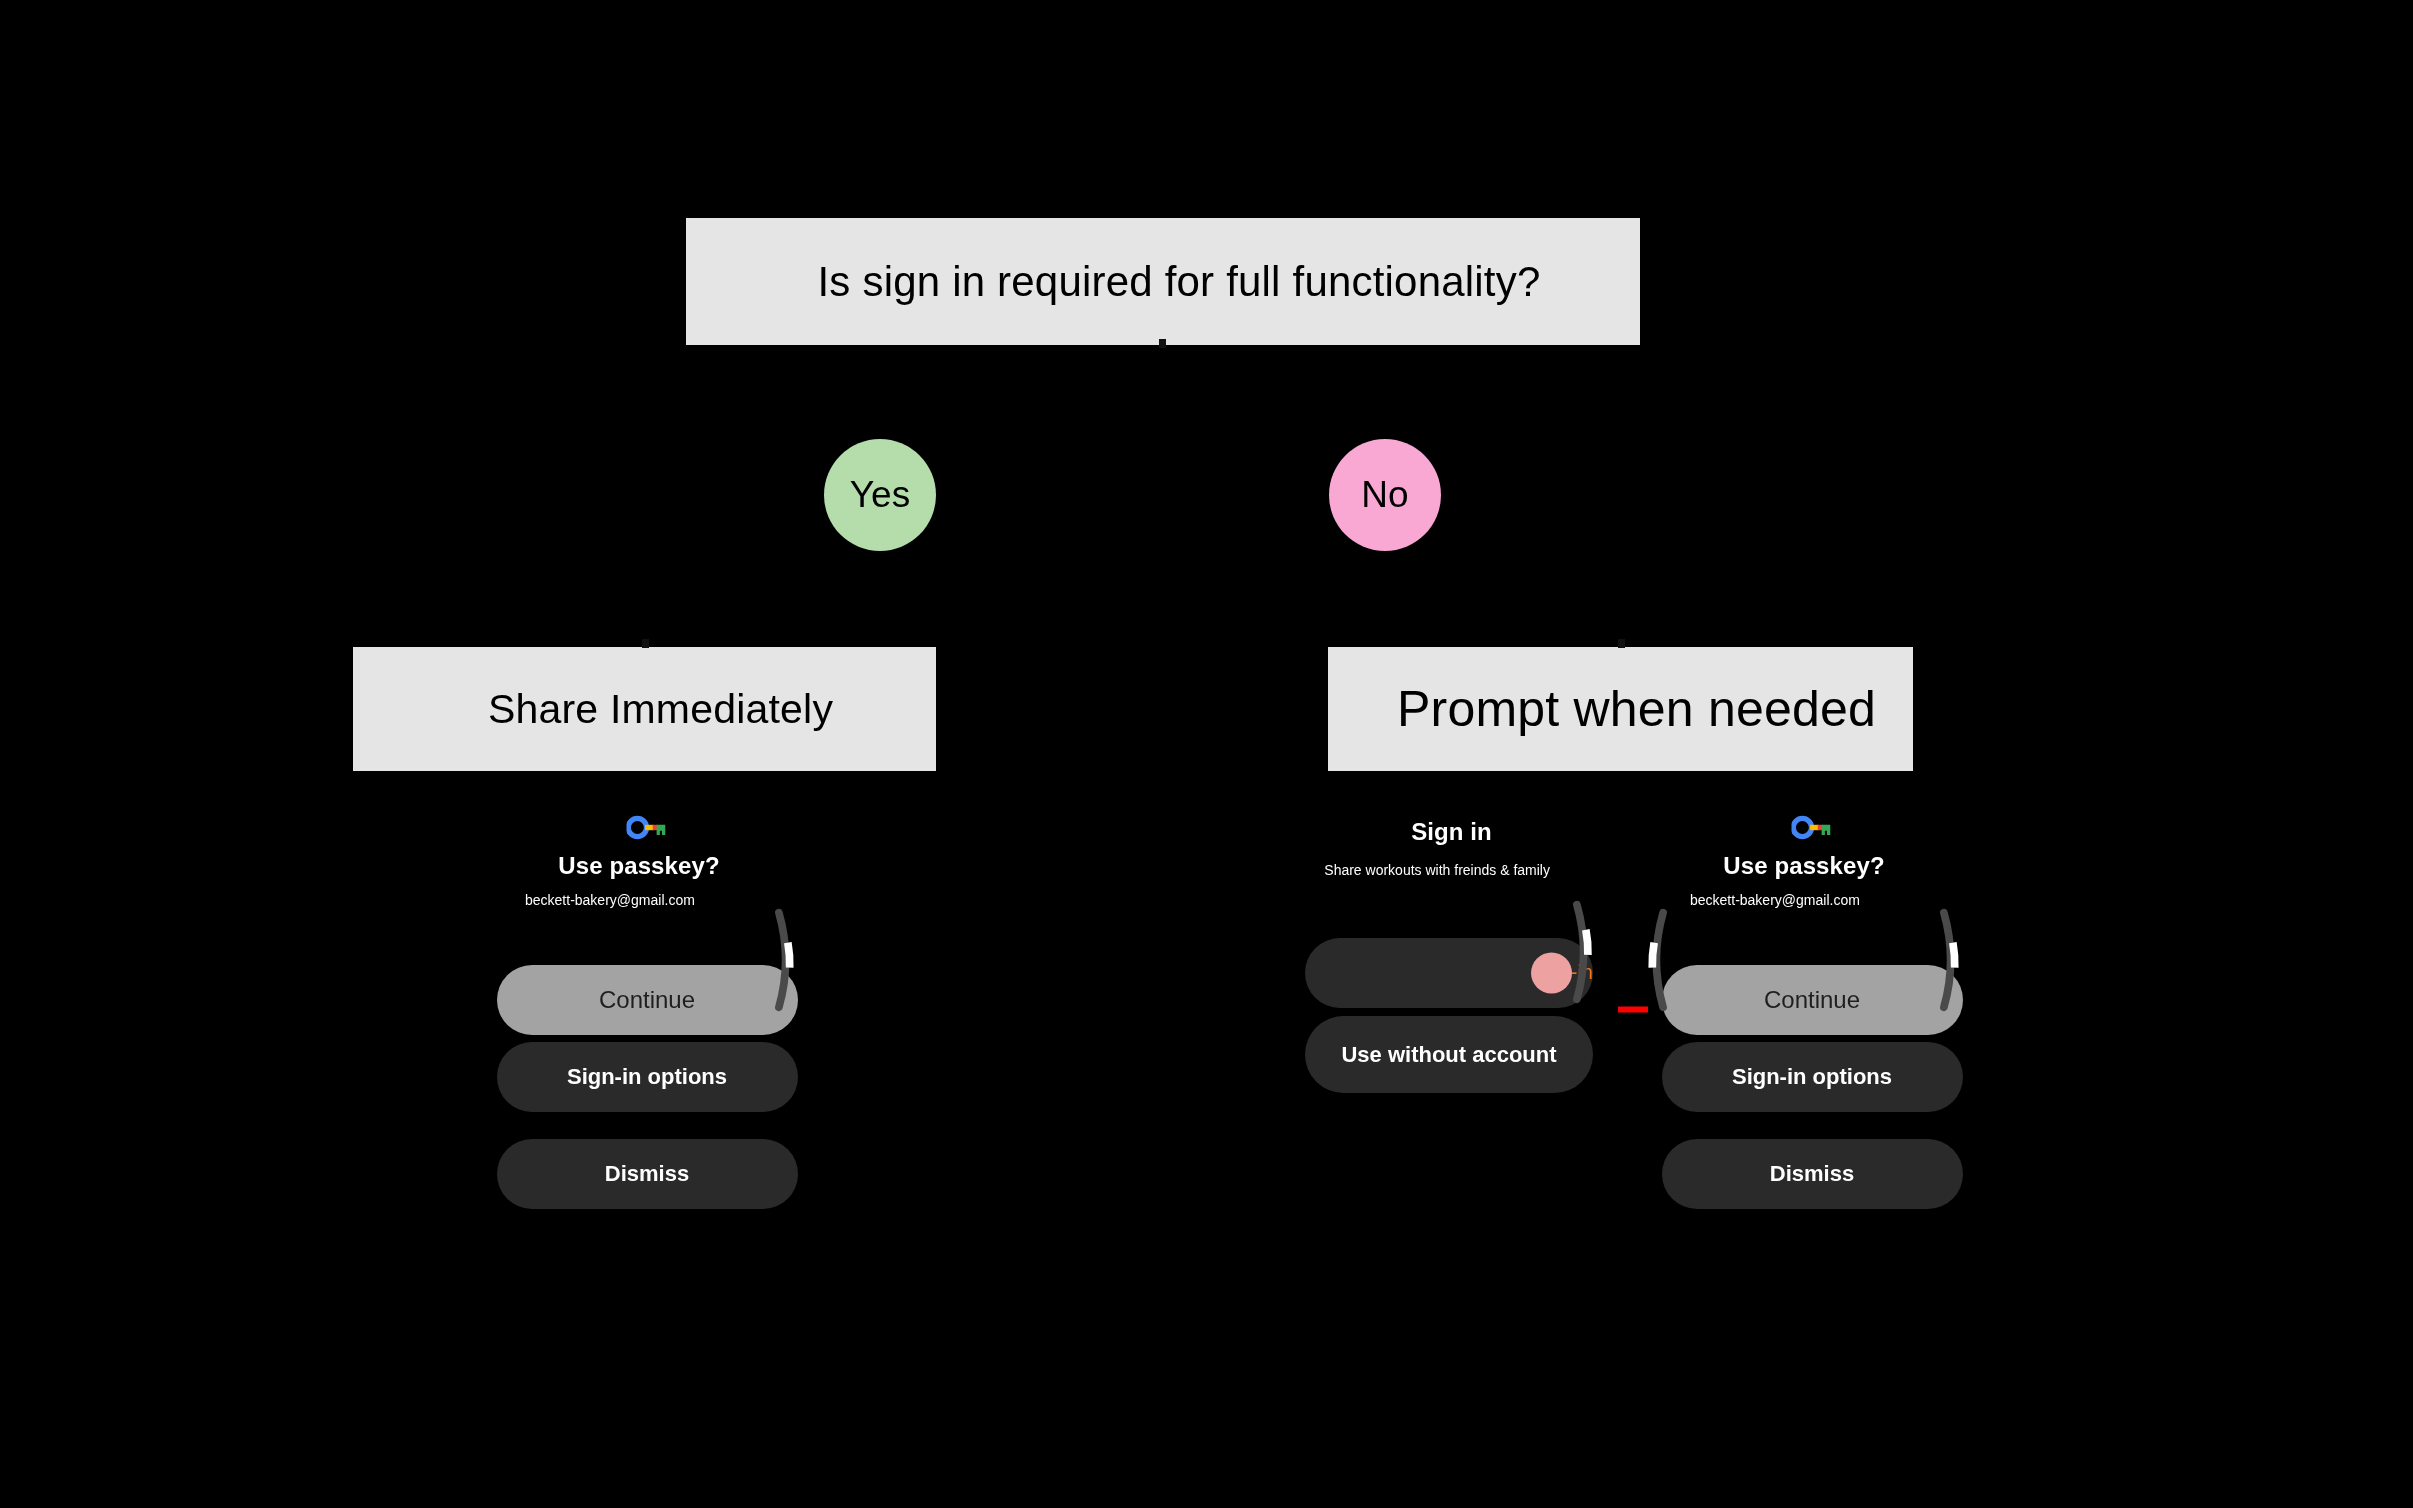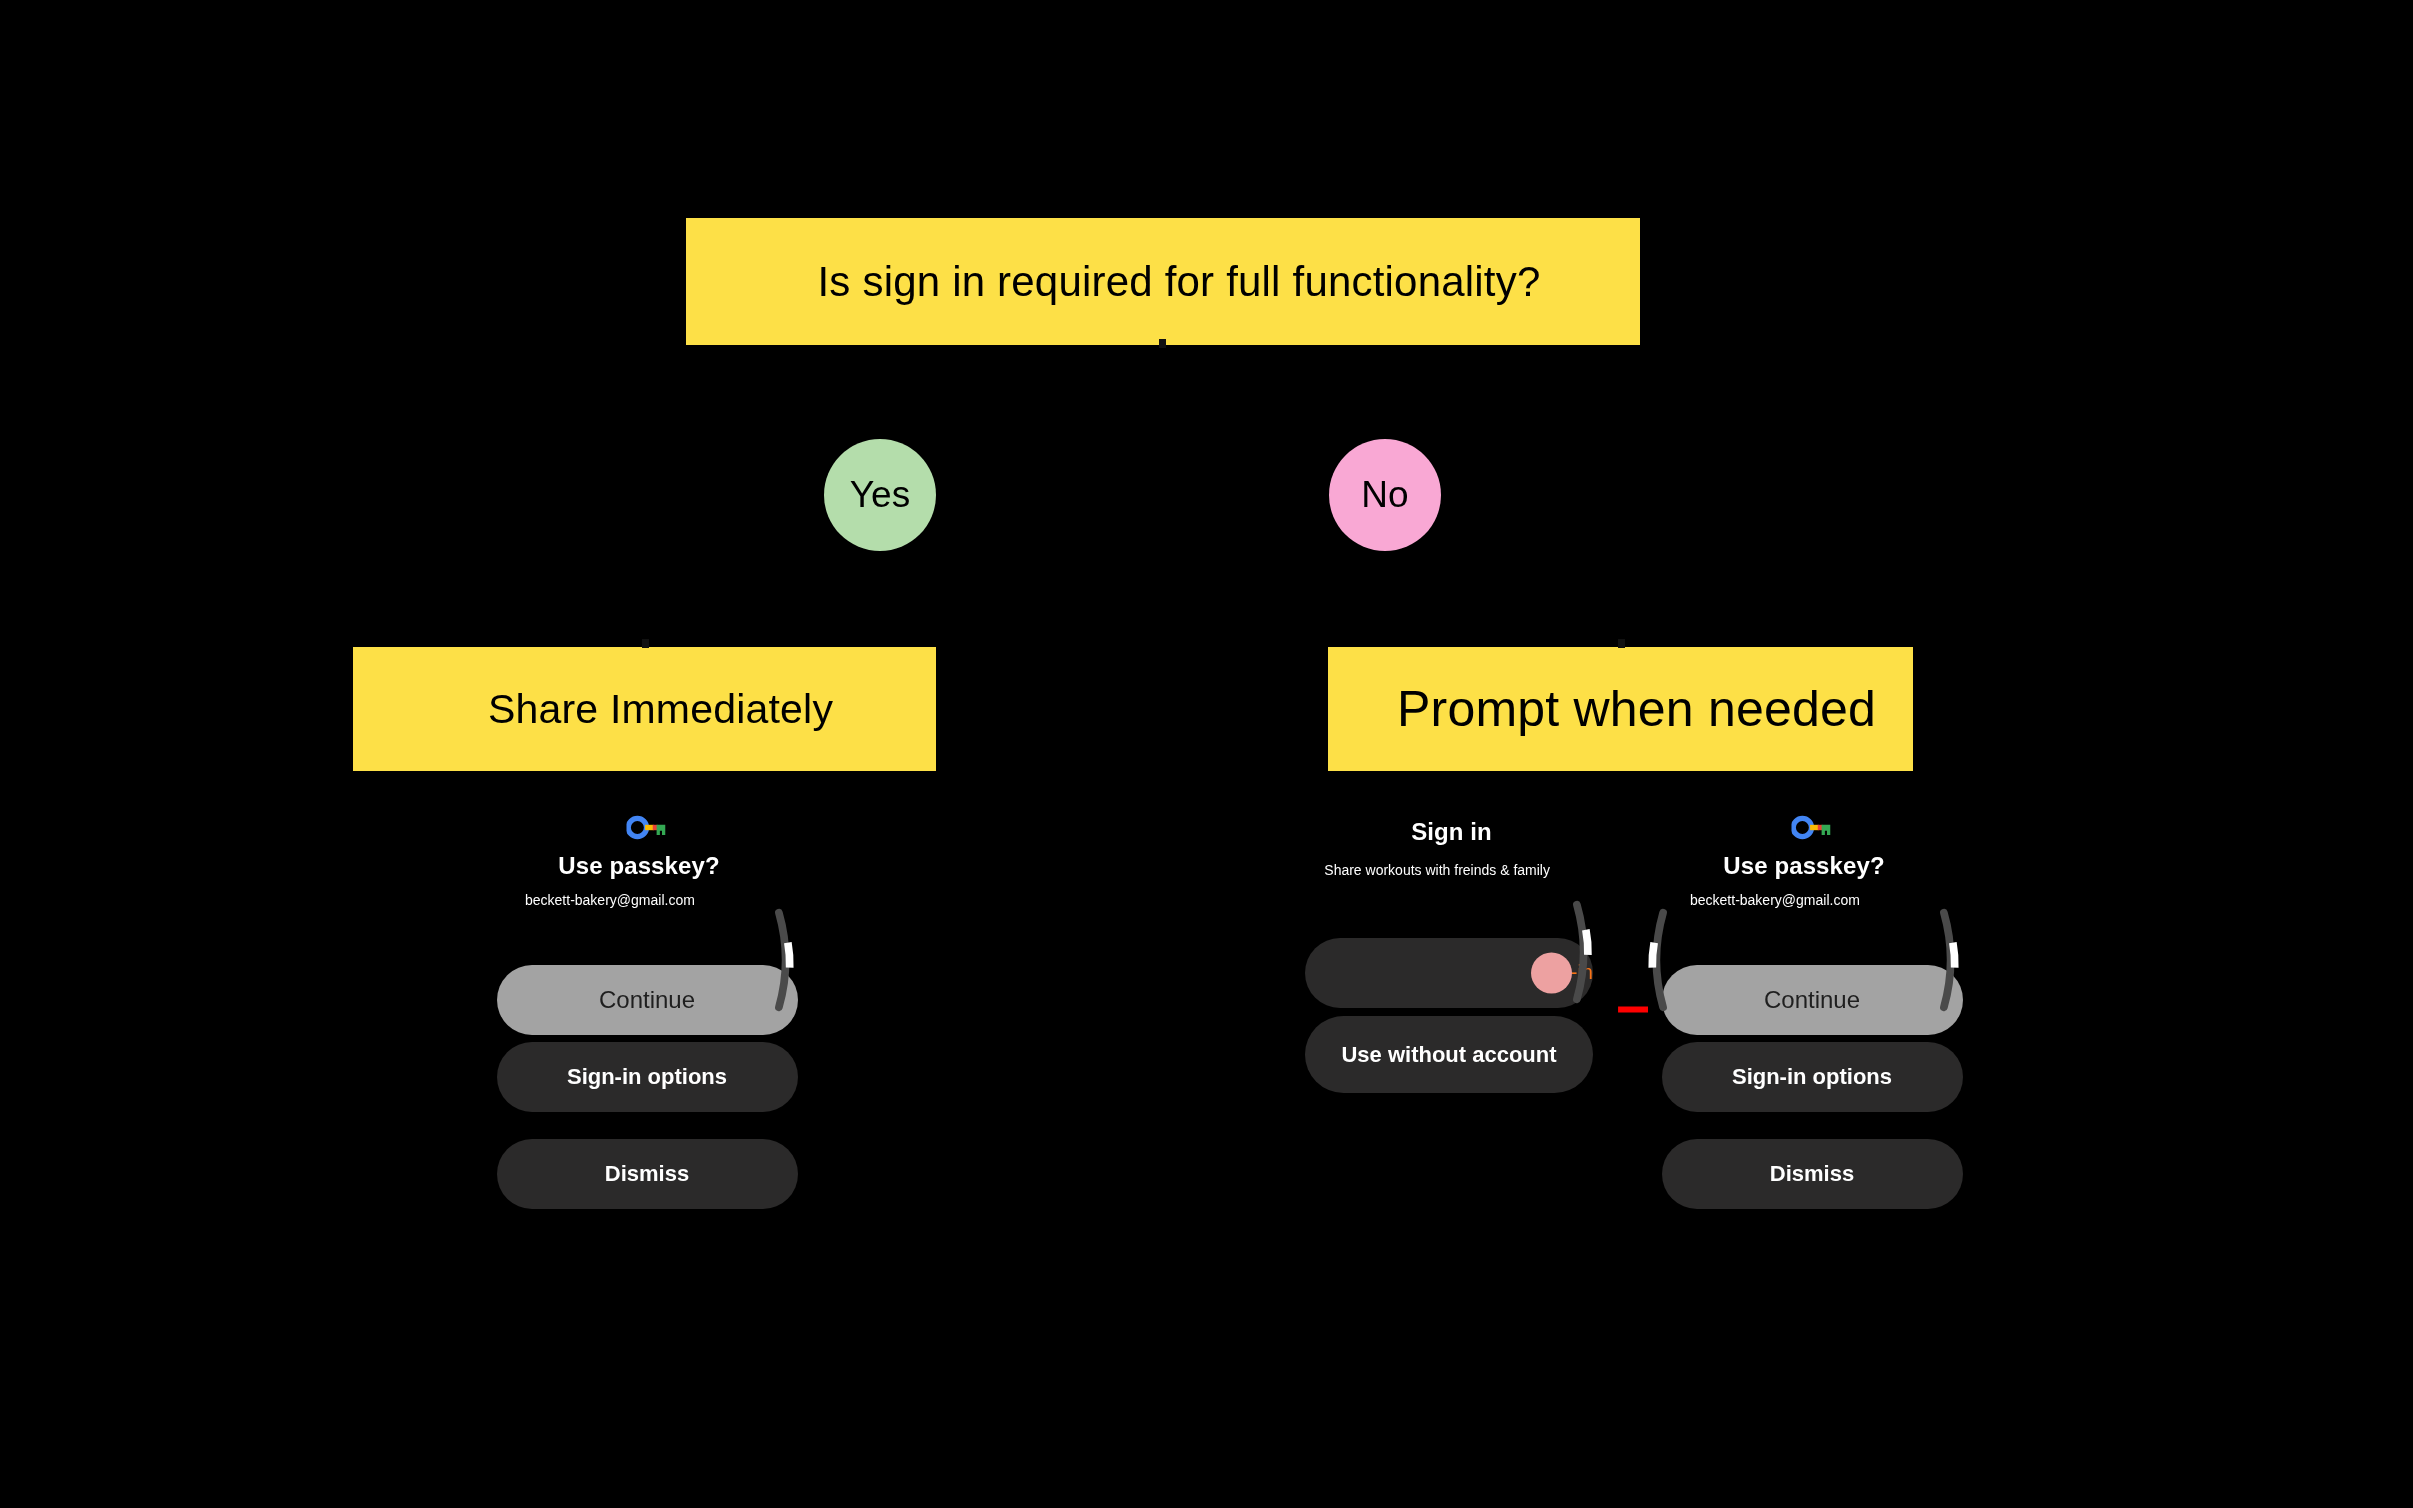--- a/index.html
+++ b/index.html
@@ -14,21 +14,21 @@
     position: relative;
     width: 2414px;
     height: 1508px;
     background: #000000;
     overflow: hidden;
   }
 
   
   .flow-box {
     position: absolute;
-    background: #fde047;
+    background: #e5e5e5;
     color: #000000;
     display: flex;
     align-items: center;
     justify-content: center;
     text-align: center;
     font-weight: 400;
     letter-spacing: 0.2px;
     box-sizing: border-box;
     padding-left: 32px;
   }

